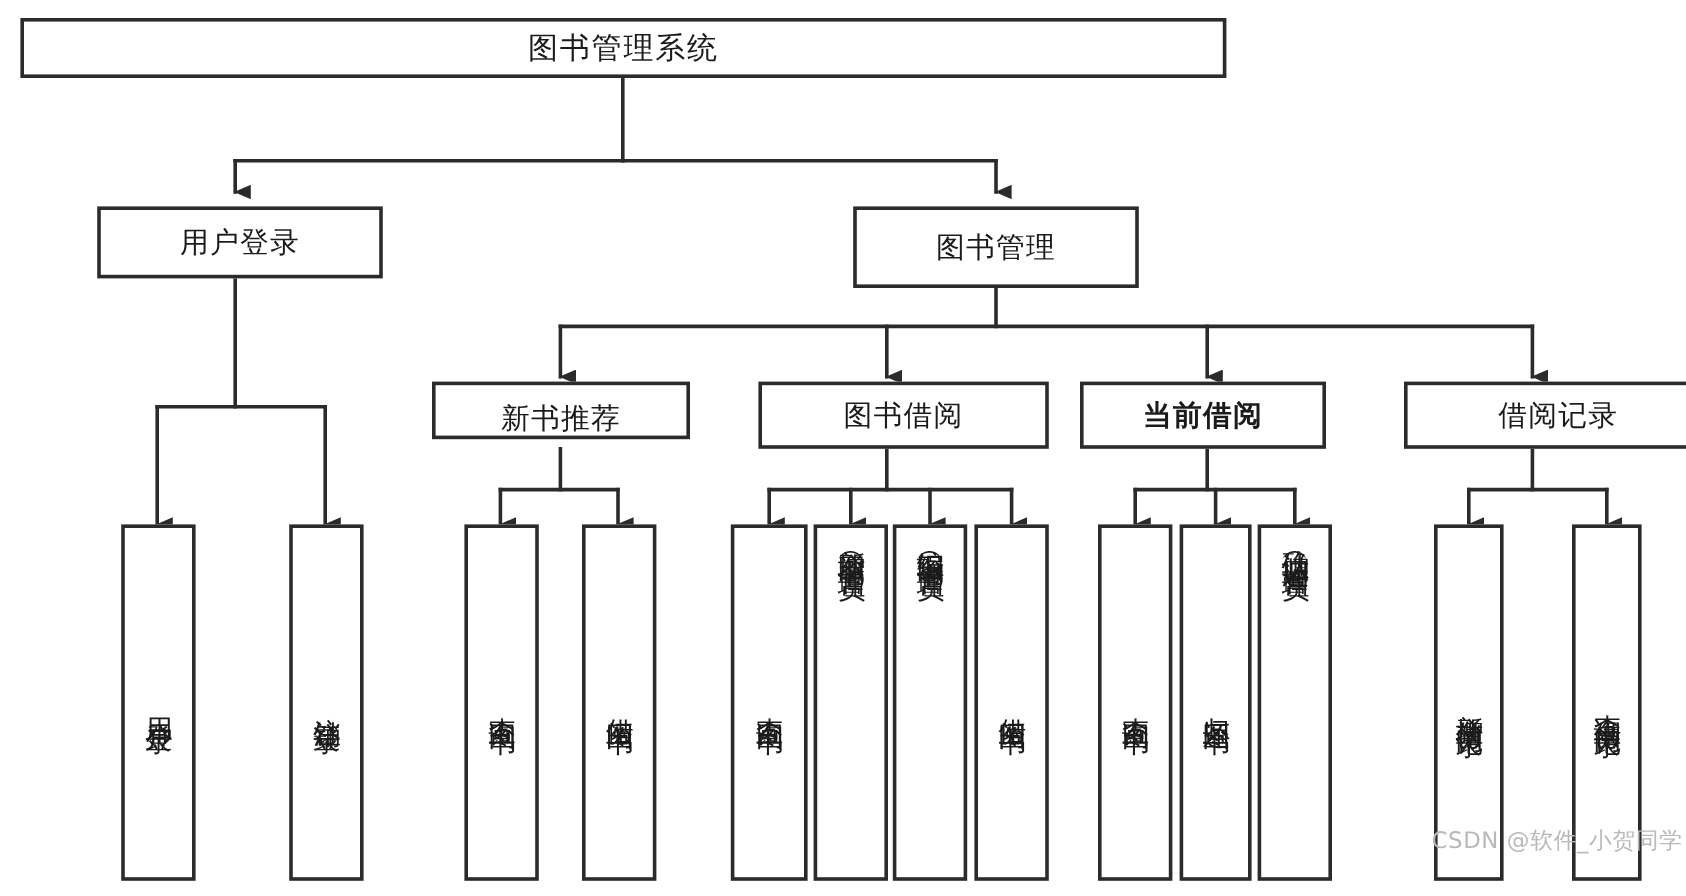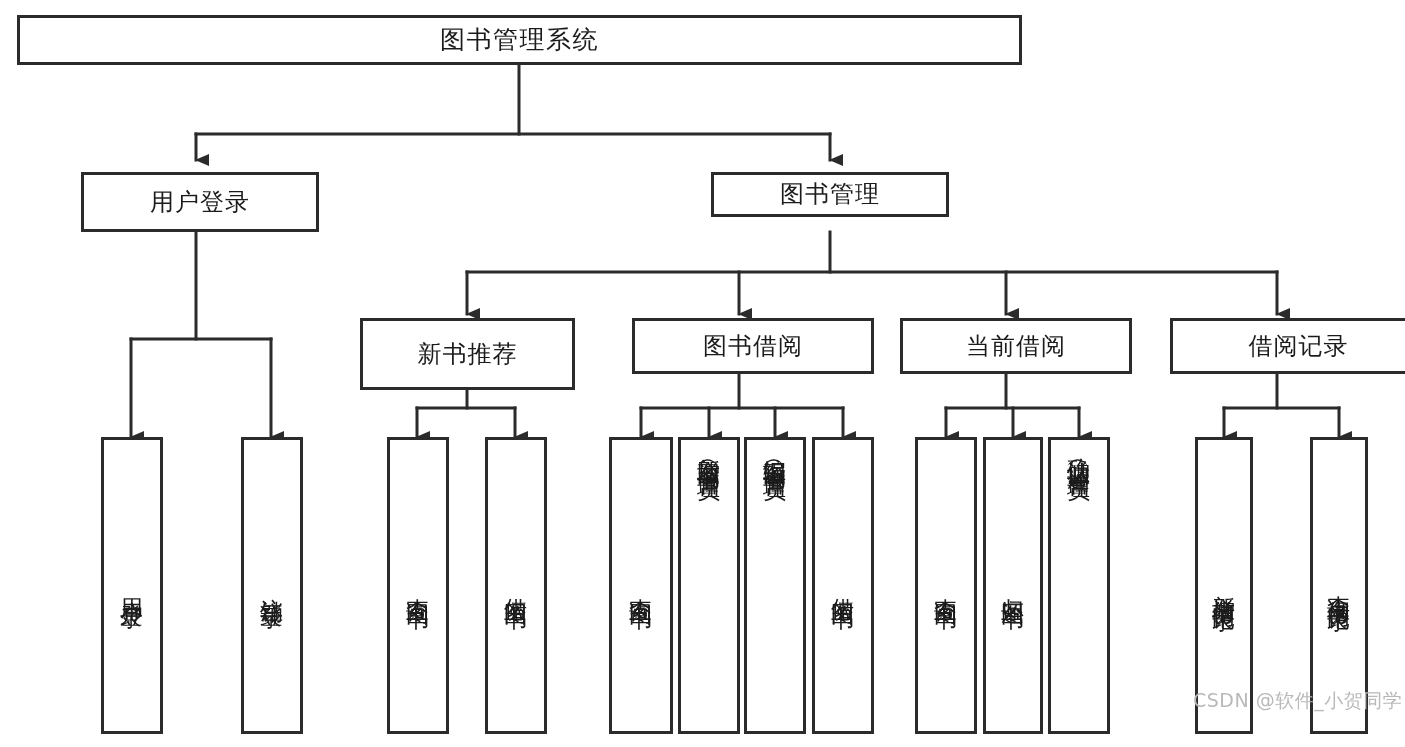--- a/index.html
+++ b/index.html
@@ -135,33 +135,33 @@
   </svg>
 
   <div class="node h" id="n-root" style="left:17px; top:15px; width:1005px; height:50px;">
     <span class="lbl">图书管理系统</span>
   </div>
 
   <div class="node h" style="left:81px; top:172px; width:238px; height:60px;">
     <span class="lbl">用户登录</span>
   </div>
 
-  <div class="node h" style="left:711px; top:172px; width:238px; height:45px;">
+  <div class="node h" style="left:711px; top:172px; width:238px; height:68px;">
     <span class="lbl">图书管理</span>
   </div>
 
-  <div class="node h" style="left:360px; top:318px; width:215px; height:72px;">
+  <div class="node h" style="left:360px; top:318px; width:215px; height:48px;align-items:flex-end;">
     <span class="lbl">新书推荐</span>
   </div>
 
   <div class="node h" style="left:632px; top:318px; width:242px; height:56px;">
     <span class="lbl">图书借阅</span>
   </div>
 
-  <div class="node h" style="left:900px; top:318px; width:232px; height:56px;">
+  <div class="node h" style="left:900px; top:318px; width:205px; height:56px;font-weight:bold;">
     <span class="lbl">当前借阅</span>
   </div>
 
   <div class="node h" style="left:1170px; top:318px; width:257px; height:56px;">
     <span class="lbl">借阅记录</span>
   </div>
 
   <div class="node v mid" style="left:101px; top:437px; width:62px; height:297px;">
     <span class="lbl">用户登录</span>
   </div>

